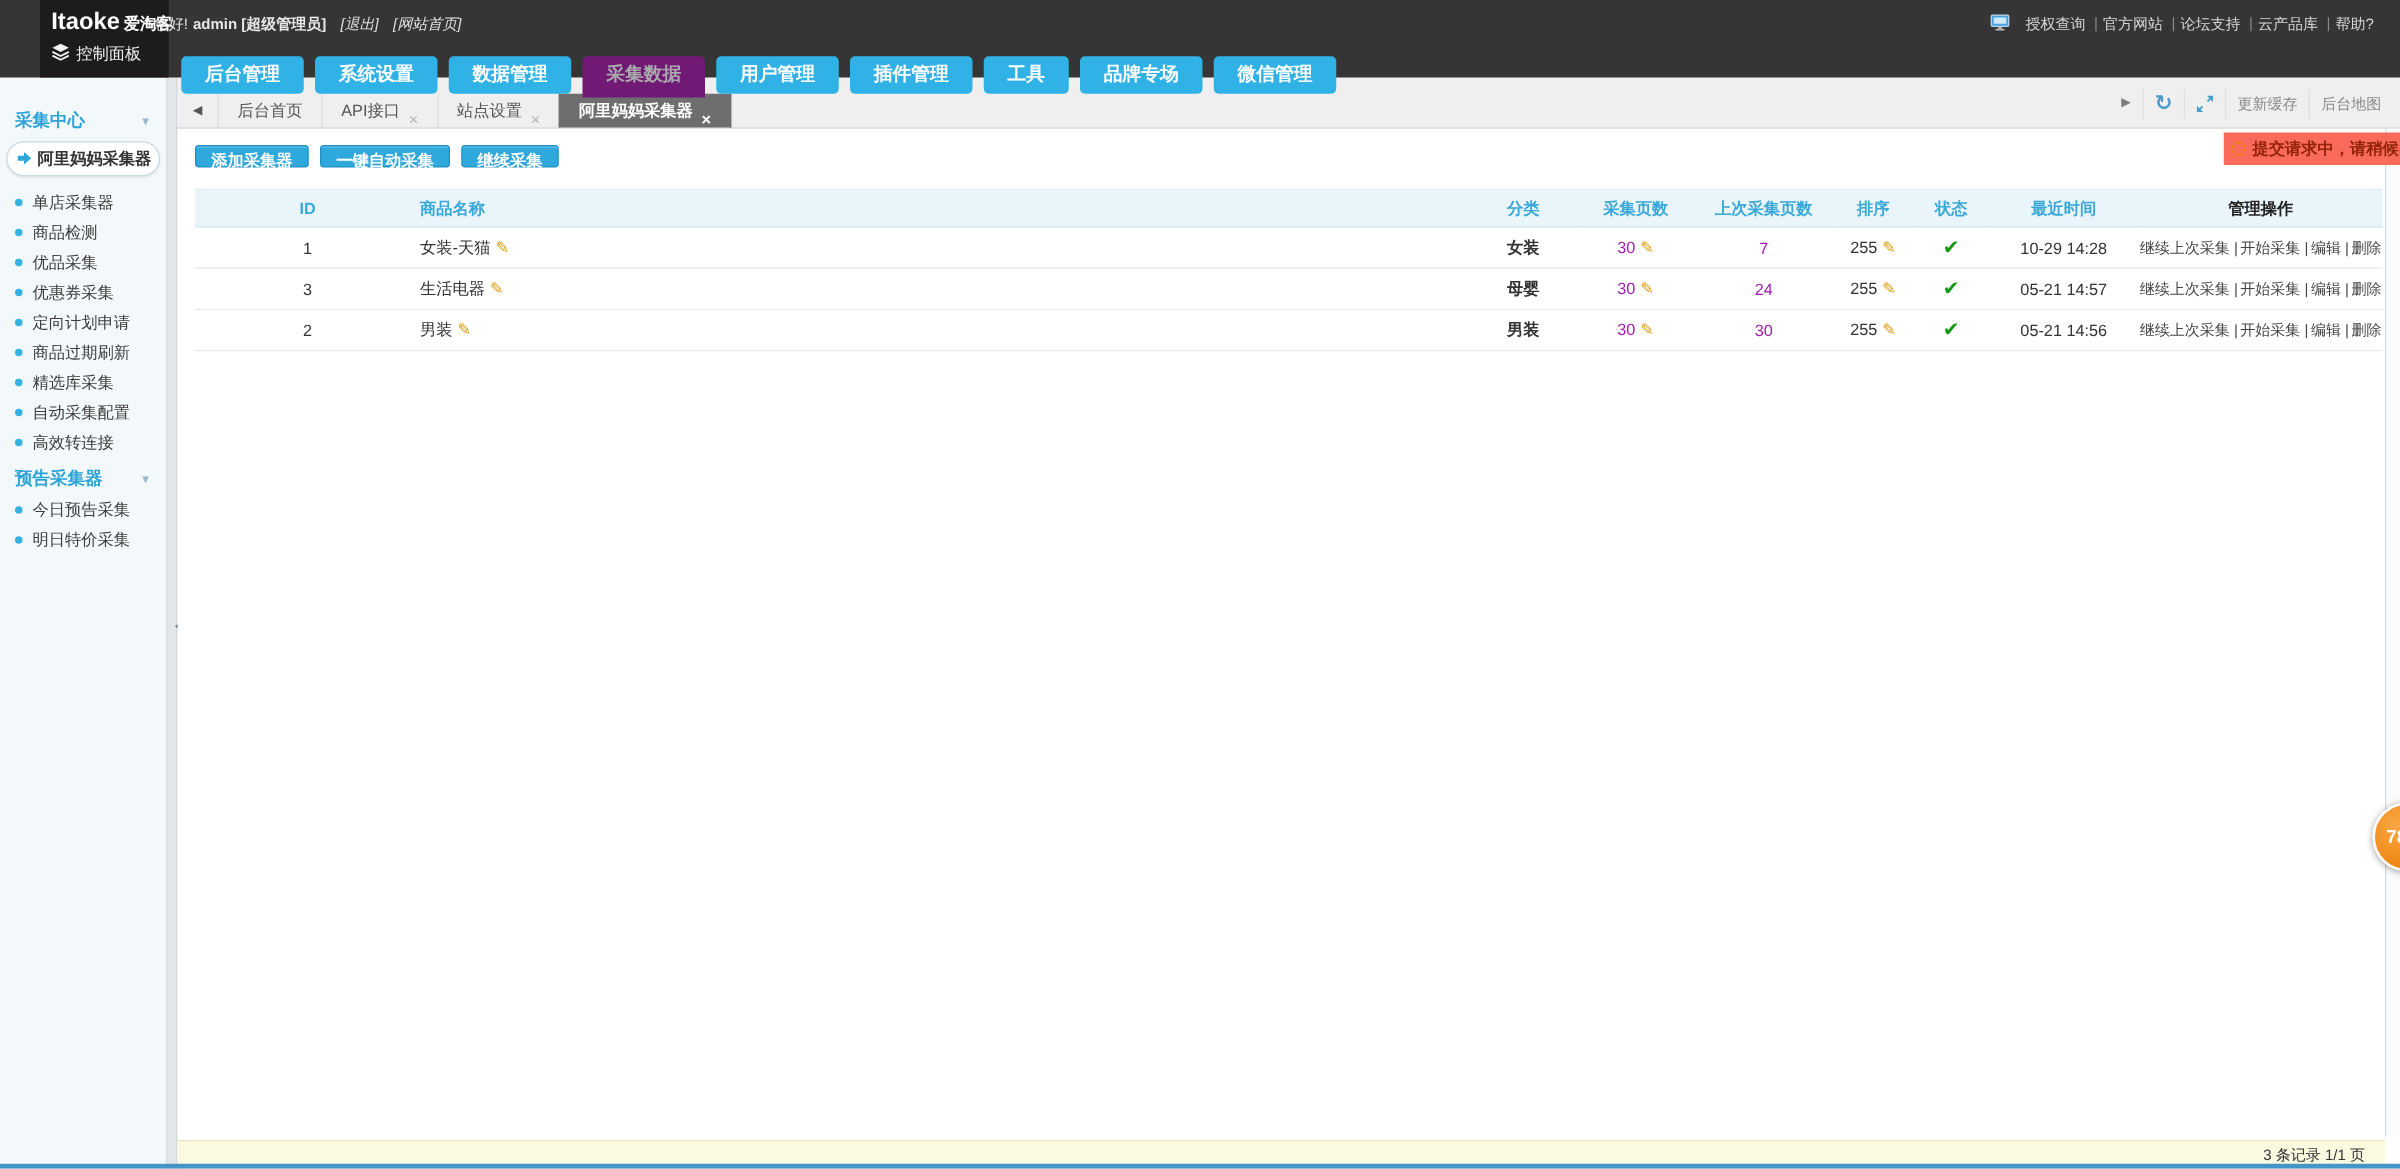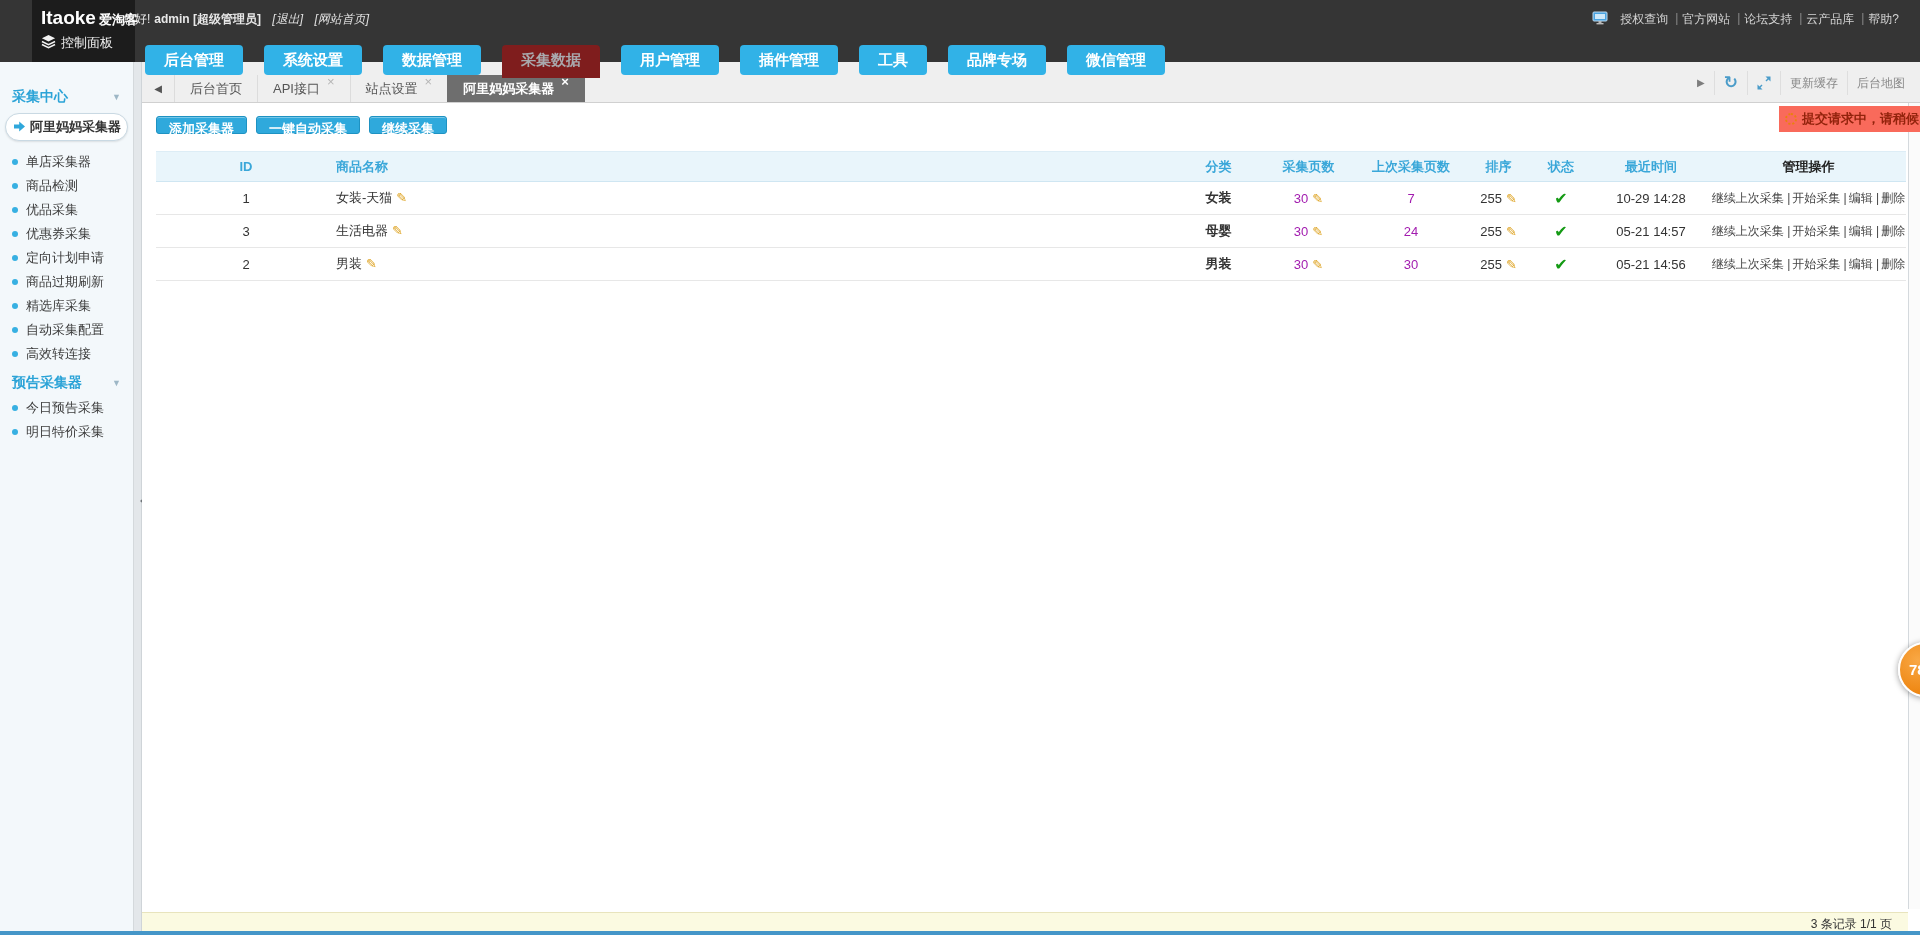--- a/index.html
+++ b/index.html
@@ -15,44 +15,44 @@
   .logo-line2 { margin-top:5px; font-size:13px; display:flex; align-items:flex-end; gap:5px; color:#f2f2f2; }
   .greeting { position:absolute; left:123px; top:11px; color:#e8e8e8; font-size:12px; white-space:nowrap; }
   .greeting .user { font-weight:bold; margin-left:4px; }
   .greeting .lnk { margin-left:8px; color:#e0e0e0;font-style:italic; }
   .top-links { position:absolute; right:14px; top:11px; display:flex; align-items:center; font-size:12px; color:#d6d6d6; }
   .top-links .tl { padding:0 7px; position:relative; }
   .top-links .tl:not(:last-child)::after { content:"|"; position:absolute; right:-3px; color:#8a8a8a; }
   .monitor-ic { margin-right:5px; display:inline-block; }
 
   
-  .mainnav { position:absolute; left:145px; top:45px; display:flex; gap:21px; z-index:40; }
+  .mainnav { position:absolute; left:145px; top:45px; display:flex; gap:9px; z-index:40; }
   .mainnav .nbtn { display:block; height:30px; line-height:30px; padding:0 19px; background:#31b2e7; color:#fff; font-size:15px; font-weight:bold; border-radius:4px; white-space:nowrap; }
-  .mainnav .nbtn.active { background:#7f1d1d; color:#a9a9ad; height:33px; border-radius:4px 4px 0 0; }
+  .mainnav .nbtn.active { background:#701a75; color:#a9a9ad; height:33px; border-radius:4px 4px 0 0; }
 
   
   .below { display:flex; height:873px; }
   .sidebar { width:133px; background:#f3f8fb; padding-top:22px; flex:none; }
   .side-title { color:#2ba3d7; font-weight:bold; font-size:14px; height:26px; padding:0 12px; display:flex; align-items:center; justify-content:space-between; }
   .side-caret { color:#9db7c6; font-size:9px; }
   .side-active { margin:3px 5px 9px 5px; background:#fff; border:1px solid #c9d9e3; border-radius:15px; padding:4px 6px 4px 8px; font-size:13px; font-weight:bold; color:#333; display:flex; align-items:center; gap:5px; box-shadow:0 1px 2px rgba(0,0,0,.10); white-space:nowrap; }
   .side-item { font-size:13px; color:#3c3c3c; height:24px; line-height:24px; padding-left:26px; position:relative; white-space:nowrap; cursor:pointer; }
   .side-item::before { content:""; position:absolute; left:12px; top:9px; width:6px; height:6px; border-radius:50%; background:#37b0e2; }
   .side-sec2 { margin-top:4px; }
 
   .splitter { width:9px; background:#e3e7ea; border-left:1px solid #d4d9dc; border-right:1px solid #cfd4d8; position:relative; flex:none; }
   .split-handle { position:absolute; left:0px; top:433px; width:0; height:0; border:6px solid transparent; border-right:7px solid #6f7478; cursor:pointer; }
 
   .main { flex:1; display:flex; flex-direction:column; position:relative; min-width:0; }
 
   
   .tabbar { height:41px; background:#efefef; border-bottom:1px solid #d0d0d0; position:relative; flex:none; }
   .tabs { position:absolute; left:0; bottom:0; display:flex; align-items:flex-end; height:27px; }
   .tab-scroll { width:32px; height:27px; line-height:27px; text-align:center; color:#555; font-size:10px; cursor:pointer; }
-  .tab { height:27px; line-height:27px; padding:0 15px; font-size:13px; color:#555; border-left:1px solid #dcdcdc; display:flex; align-items:flex-start; gap:7px; cursor:pointer; white-space:nowrap; }
+  .tab { height:27px; line-height:27px; padding:0 15px; font-size:13px; color:#555; border-left:1px solid #dcdcdc; display:flex; align-items:flex-end; gap:7px; cursor:pointer; white-space:nowrap; }
   .tab:last-child { border-right:1px solid #dcdcdc; }
   .tab .x { color:#b5b5b5; font-size:13px; line-height:1; }
   .tab.active { background:#6e6e6e; color:#fff; font-weight:bold; border-color:#6e6e6e; }
   .tab.active .x { color:#fff; font-weight:bold; }
   .tab-actions { position:absolute; right:6px; top:9px; display:flex; align-items:center; height:24px; font-size:12px; color:#888; }
   .ta-seg { padding:0 9px; height:24px; line-height:24px; border-left:1px solid #dedede; display:flex; align-items:center; }
   .ta-seg:first-child { border-left:none; }
   .ic-fwd { color:#7d7d7d; font-size:10px; }
   .ic-refresh { color:#4b9cc9; font-size:17px; font-weight:bold; }
 

